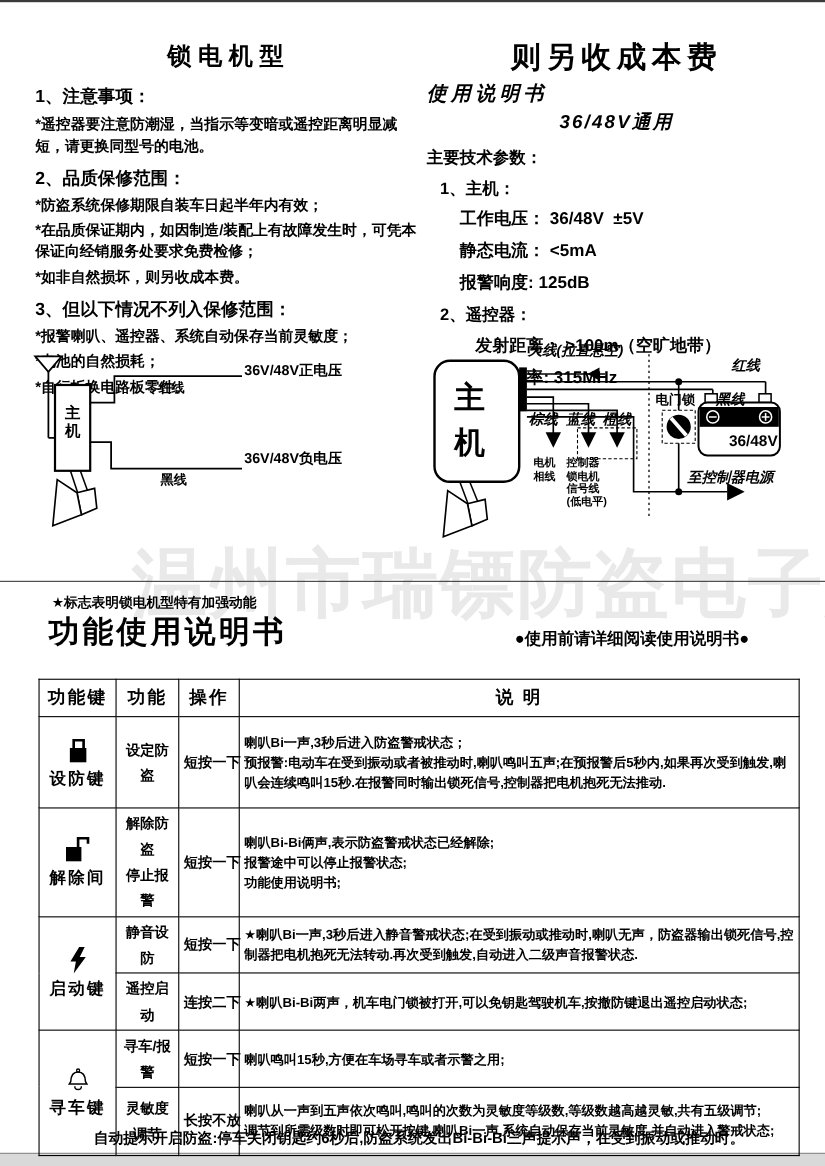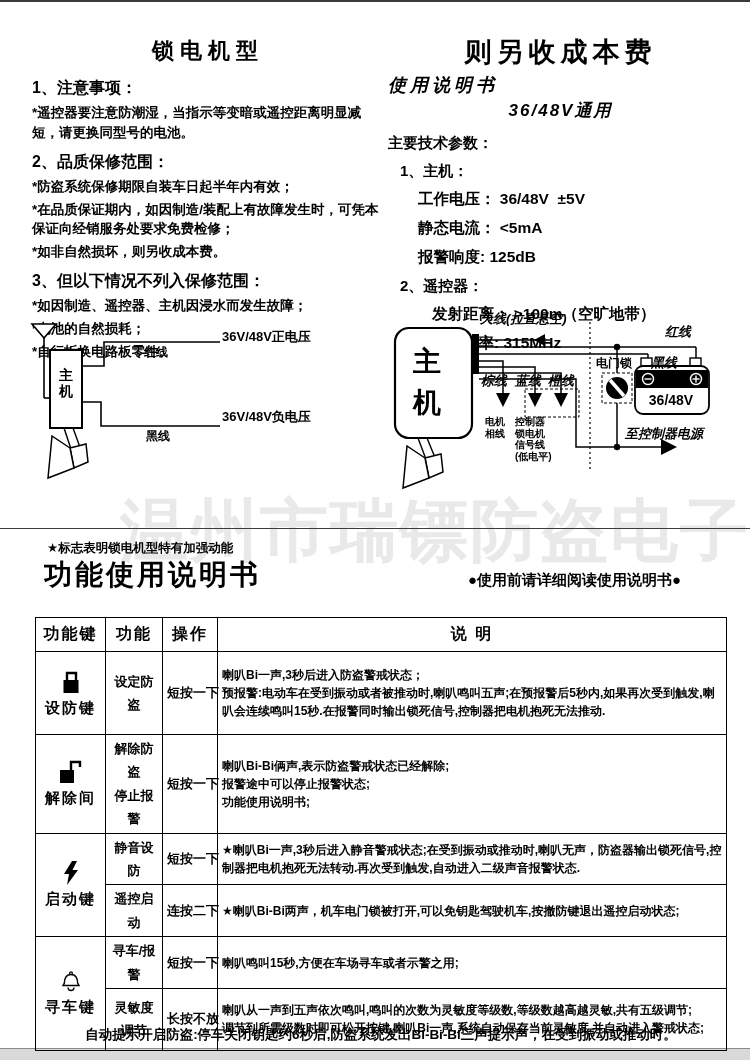--- a/index.html
+++ b/index.html
@@ -65,21 +65,21 @@
 
   <div class="left-col z">
     <div class="lc-title">锁电机型</div>
     <div class="note-h">1、注意事项：</div>
     <div class="note-p">*遥控器要注意防潮湿，当指示等变暗或遥控距离明显减短，请更换同型号的电池。</div>
     <div class="note-h">2、品质保修范围：</div>
     <div class="note-p">*防盗系统保修期限自装车日起半年内有效；</div>
     <div class="note-p">*在品质保证期内，如因制造/装配上有故障发生时，可凭本保证向经销服务处要求免费检修；</div>
     <div class="note-p">*如非自然损坏，则另收成本费。</div>
     <div class="note-h">3、但以下情况不列入保修范围：</div>
-    <div class="note-p">*如因制造、遥控器、主机因浸水而发生故障；</div>
+    <div class="note-p">*报警喇叭、遥控器、系统自动保存当前灵敏度；</div>
     <div class="note-p">*电池的自然损耗；</div>
     <div class="note-p">*自行拆换电路板零件。</div>
   </div>
 
   <div class="right-col z">
     <div class="rc-title">则另收成本费</div>
     <div class="rc-sub">使用说明书</div>
     <div class="rc-volt">36/48V通用</div>
     <div class="rc-params">主要技术参数：</div>
     <div class="rc-h">1、主机：</div>
@@ -158,21 +158,21 @@
     <div class="dlabel w13" style="left:266px;top:46px;">黑线</div>
     <div class="dlabel w13" style="left:96px;top:64px;">棕线</div>
     <div class="dlabel w13" style="left:130px;top:64px;">蓝线</div>
     <div class="dlabel w13" style="left:163px;top:64px;">橙线</div>
     <div class="dlabel vtext" style="left:96px;top:106px;width:28px;font-size:10px;">电机
 相线</div>
     <div class="dlabel" style="left:130px;top:106px;width:48px;font-size:10px;">控制器
 锁电机
 信号线
 (低电平)</div>
-    <div class="dlabel" style="left:250px;top:82px;width:72px;text-align:center;font-size:14px;">36/48V</div>
+    <div class="dlabel" style="left:250px;top:82px;width:72px;text-align:right;font-size:14px;">36/48V</div>
     <div class="dlabel w13" style="left:240px;top:117px;">至控制器电源</div>
   </div>
 
   <div class="section-divider"></div>
 
   <div class="star-note">★标志表明锁电机型特有加强动能</div>
   <div class="func-title">功能使用说明书</div>
   <div class="read-note">●使用前请详细阅读使用说明书●</div>
 
   <table class="func">

